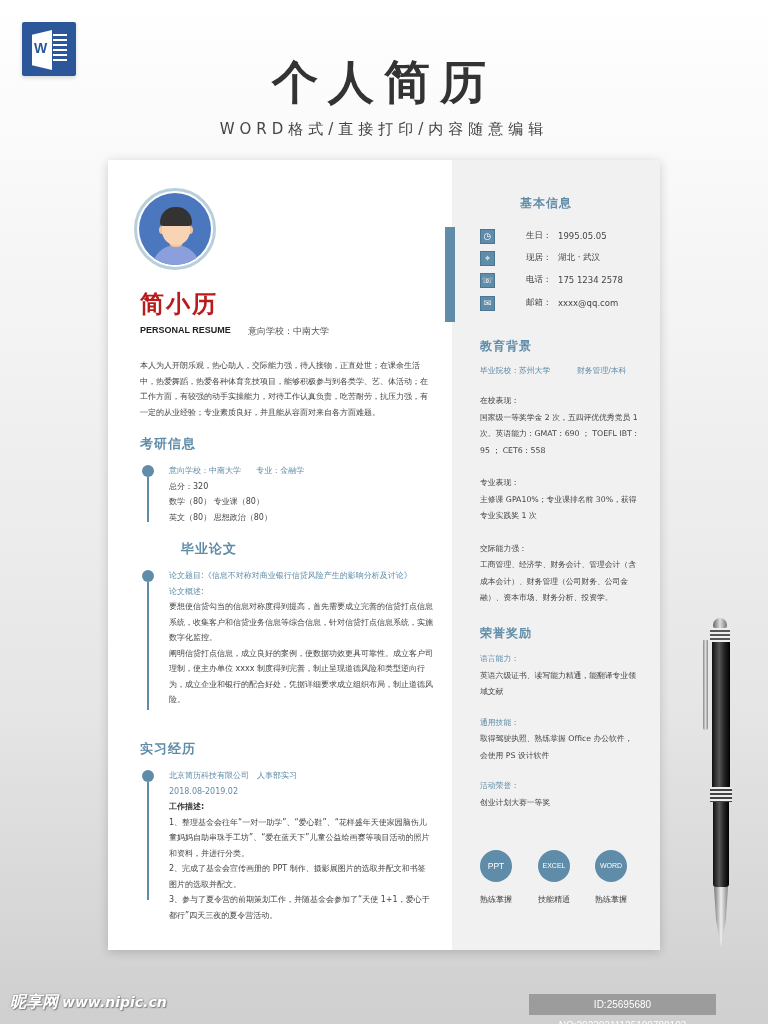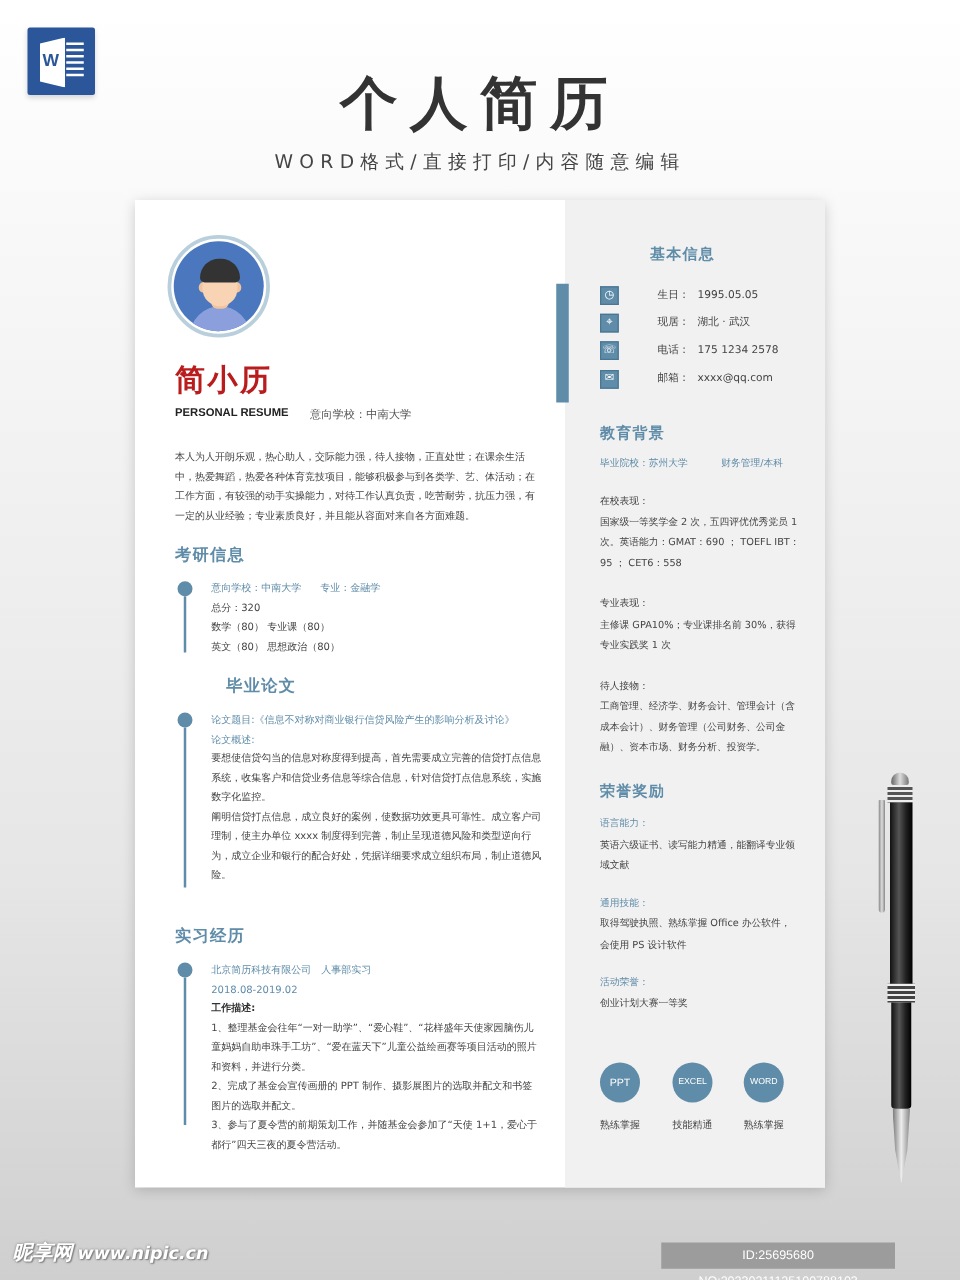--- a/index.html
+++ b/index.html
@@ -170,21 +170,21 @@
     <span>毕业院校：苏州大学</span>
     <span style="position:absolute;left:97px;">财务管理/本科</span>
   </div>
   <div class="r-text" style="top:233px;">
     <div>在校表现：</div>
     <div>国家级一等奖学金 2 次，五四评优优秀党员 1 次。英语能力：GMAT：690 ； TOEFL IBT：95 ； CET6：558</div>
     <div style="height:16px;"></div>
     <div>专业表现：</div>
     <div>主修课 GPA10%；专业课排名前 30%，获得专业实践奖 1 次</div>
     <div style="height:16px;"></div>
-    <div>待人接物：</div>
+    <div>交际能力强：</div>
     <div>工商管理、经济学、财务会计、管理会计（含成本会计）、财务管理（公司财务、公司金融）、资本市场、财务分析、投资学。</div>
   </div>
 
   <div class="r-title" style="top:465px;">荣誉奖励</div>
   <div class="r-text" style="top:491px;">
     <div class="r-blue">语言能力：</div>
     <div>英语六级证书、读写能力精通，能翻译专业领域文献</div>
     <div style="height:14px;"></div>
     <div class="r-blue">通用技能：</div>
     <div>取得驾驶执照、熟练掌握 Office 办公软件，会使用 PS 设计软件</div>

